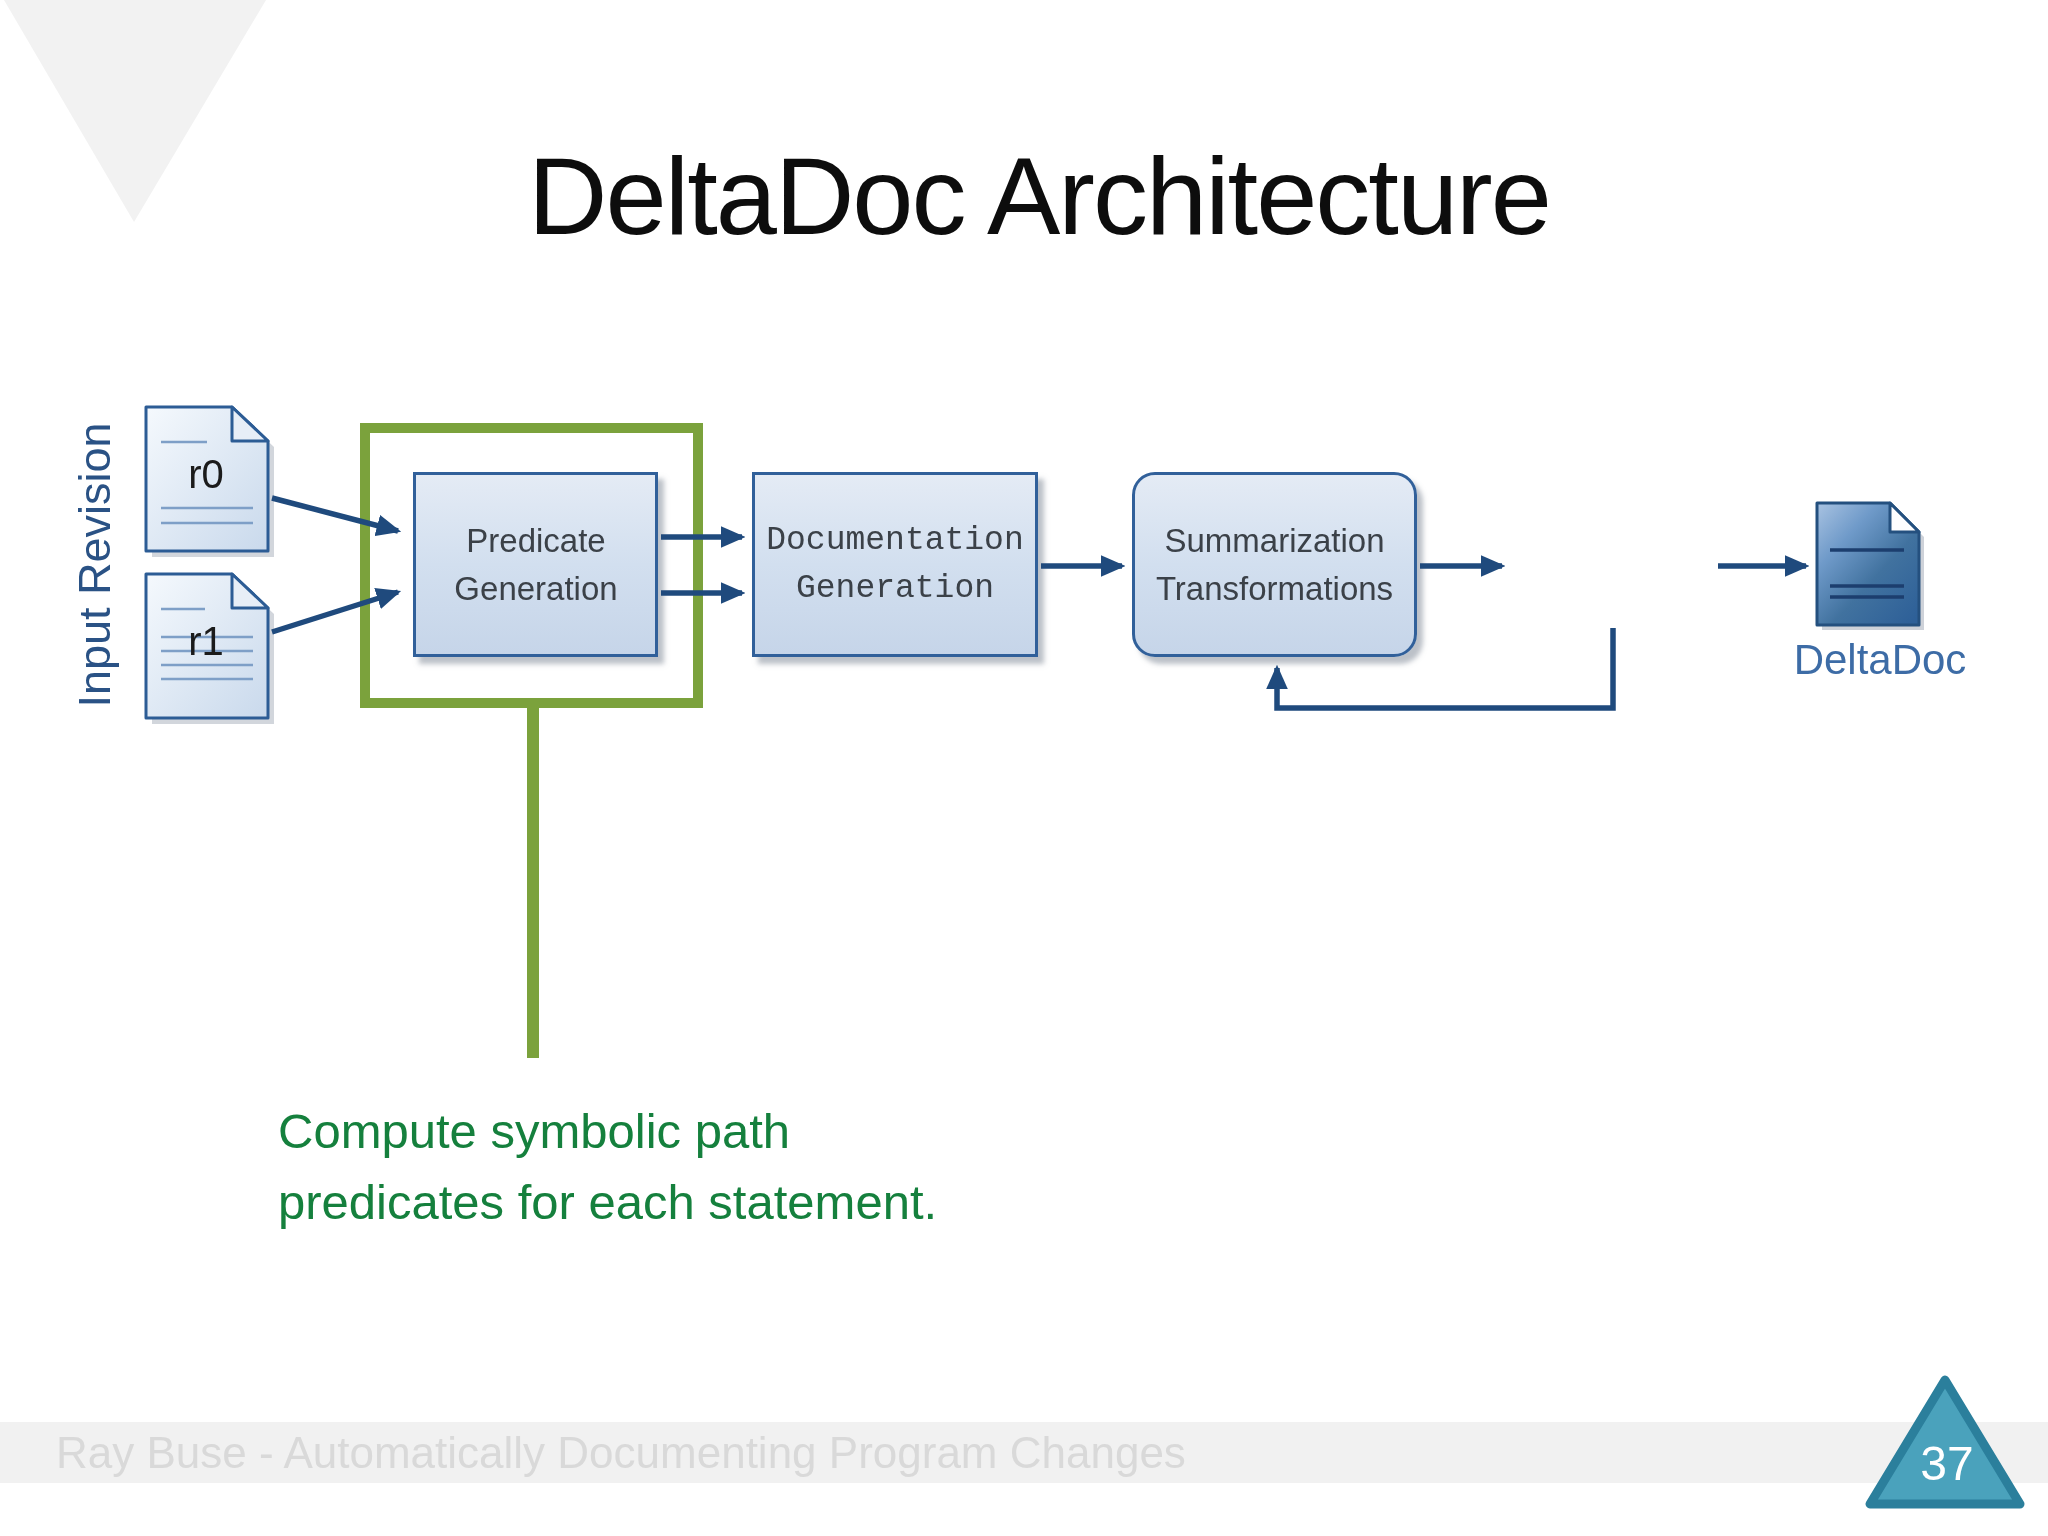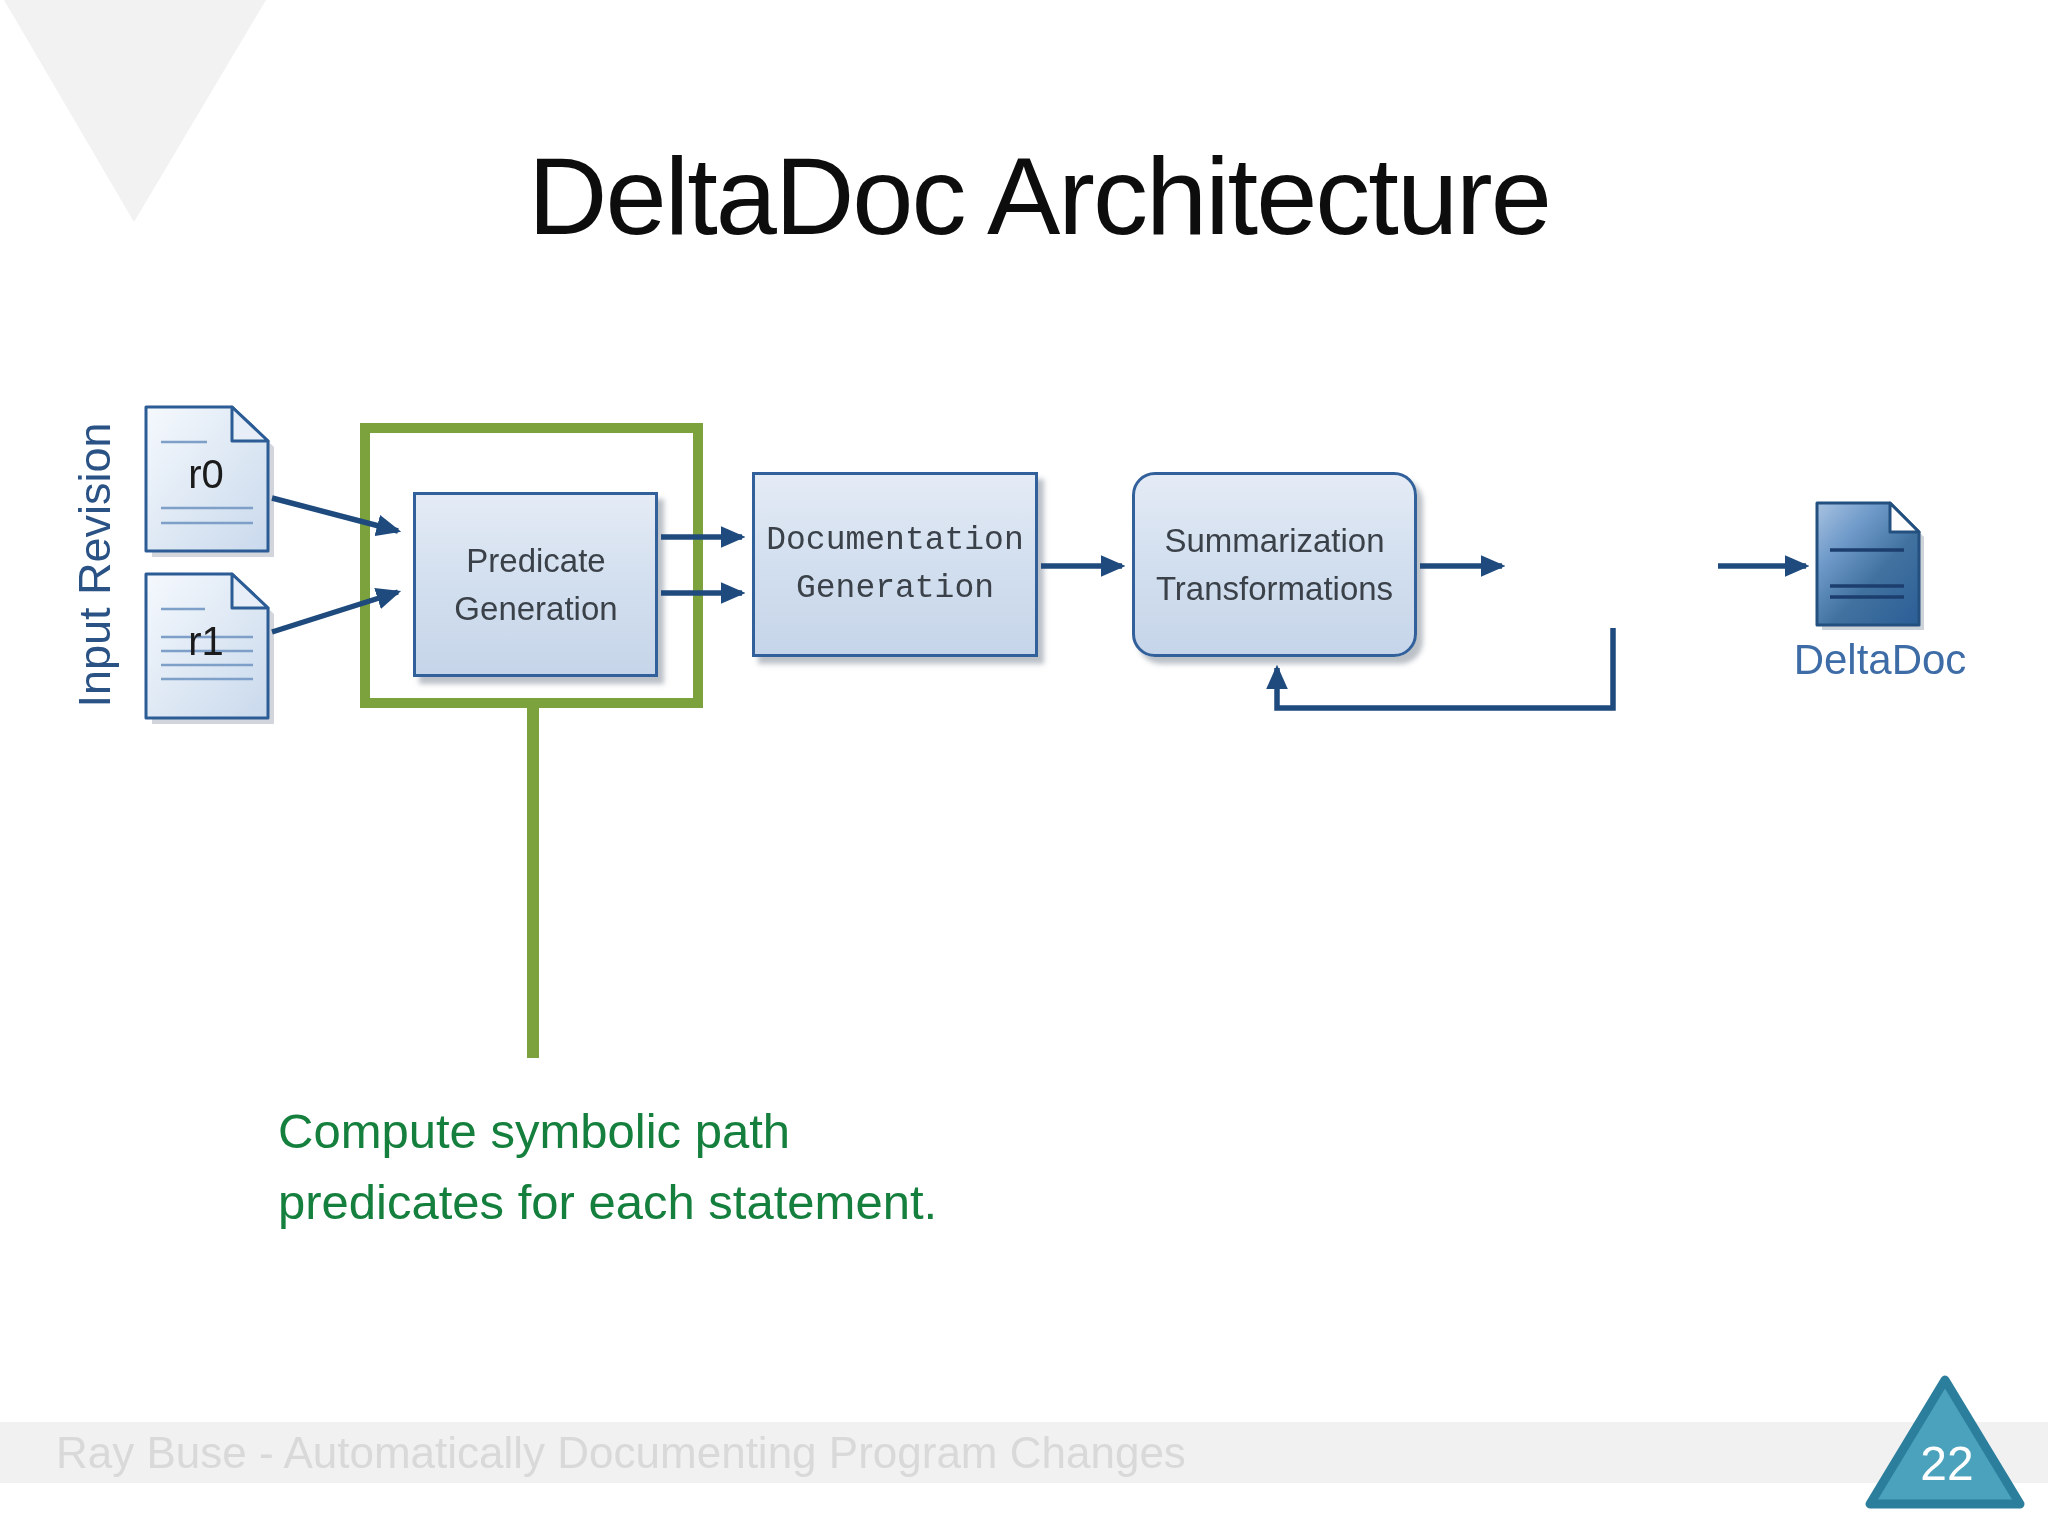--- a/index.html
+++ b/index.html
@@ -33,21 +33,21 @@
   }
   .callout-line{left:527px;top:702px;width:12px;height:356px;background:#7ba23c;}
   
   .pbox{
     box-sizing:border-box;border:3px solid #31609a;
     background:linear-gradient(180deg,#e4ebf5 0%,#d2dfef 50%,#c6d5e9 100%);
     box-shadow:6px 7px 5px rgba(122,131,146,0.5);
     display:flex;align-items:center;justify-content:center;text-align:center;
     font-size:33px;line-height:1.45;color:#3b4148;padding:6px;
   }
-  .box-predicate{left:413px;top:492px;width:245px;height:185px;padding-left:7px;}
+  .box-predicate{left:413px;top:472px;width:245px;height:185px;padding-left:7px;}
   .box-documentation{left:752px;top:472px;width:286px;height:185px;font-family:Liberation Mono, monospace;}
   .box-summarization{left:1132px;top:472px;width:285px;height:185px;border-radius:23px;}
   .box-acceptance{left:1512px;top:504px;width:203px;height:121px;}
   
   .delta-doc{left:1814px;top:500px;width:110px;height:130px;}
   .delta-label{left:1770px;top:636px;width:220px;text-align:center;font-size:42px;color:#3d6ca6;}
   
   .annotation{left:278px;top:1096px;width:660px;font-size:49px;line-height:1.45;color:#15803d;}
   
   .footer-band{left:0;top:1422px;width:2048px;height:61px;background:#f1f1f1;}
@@ -152,15 +152,15 @@
   </svg>
 
   <div class="abs annotation">Compute symbolic path predicates for each statement.</div>
 
   <div class="abs footer-band"></div>
   <div class="abs footer-text">Ray Buse - Automatically Documenting Program Changes</div>
 
   <svg class="abs" style="left:1860px;top:1372px" width="170" height="150">
     <polygon points="85,8 10,132 160,132" fill="#4aa2bc" stroke="#2b7f9c" stroke-width="9" stroke-linejoin="round"></polygon>
   </svg>
-  <div class="abs page-number">22</div>
+  <div class="abs page-number">37</div>
 
 </div>
 
 </body></html>

